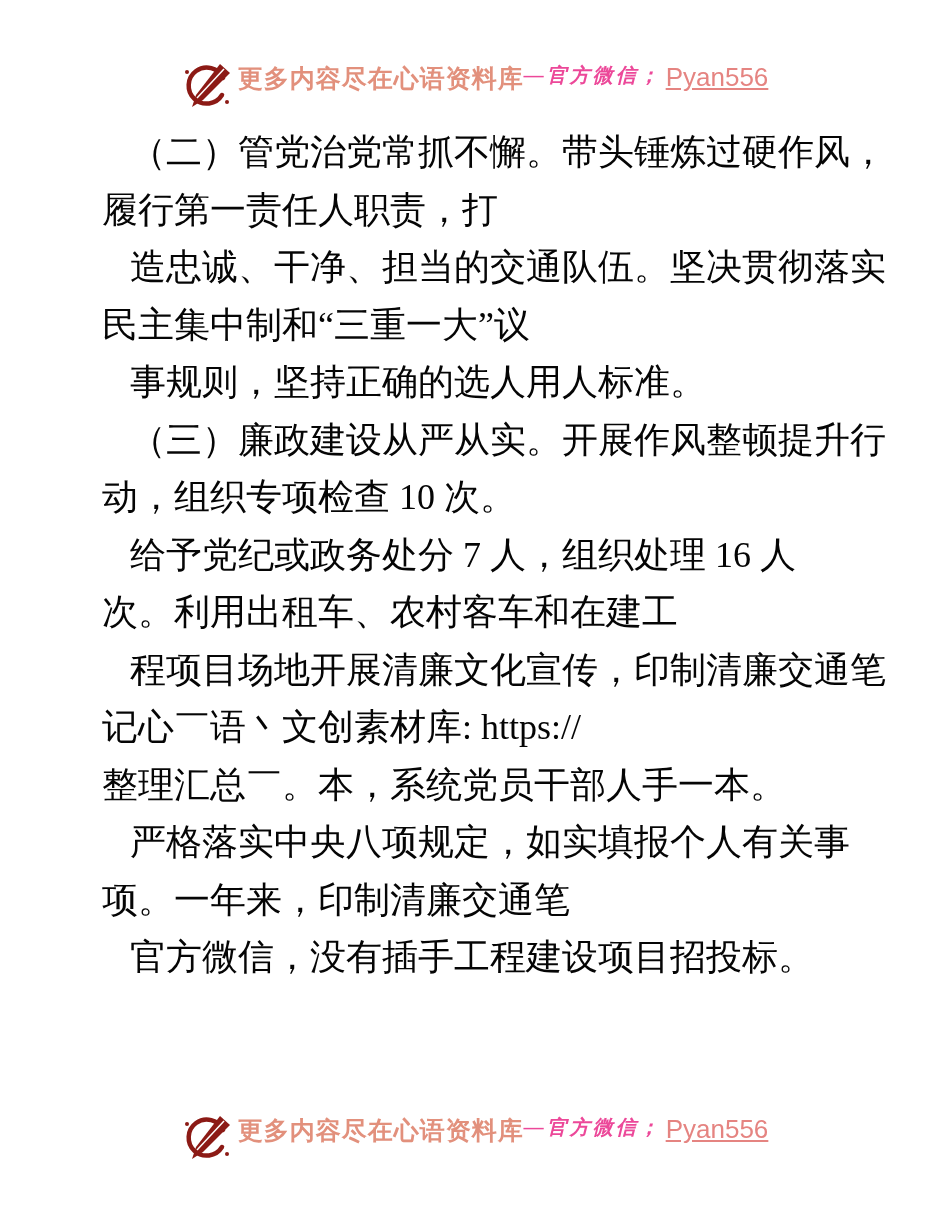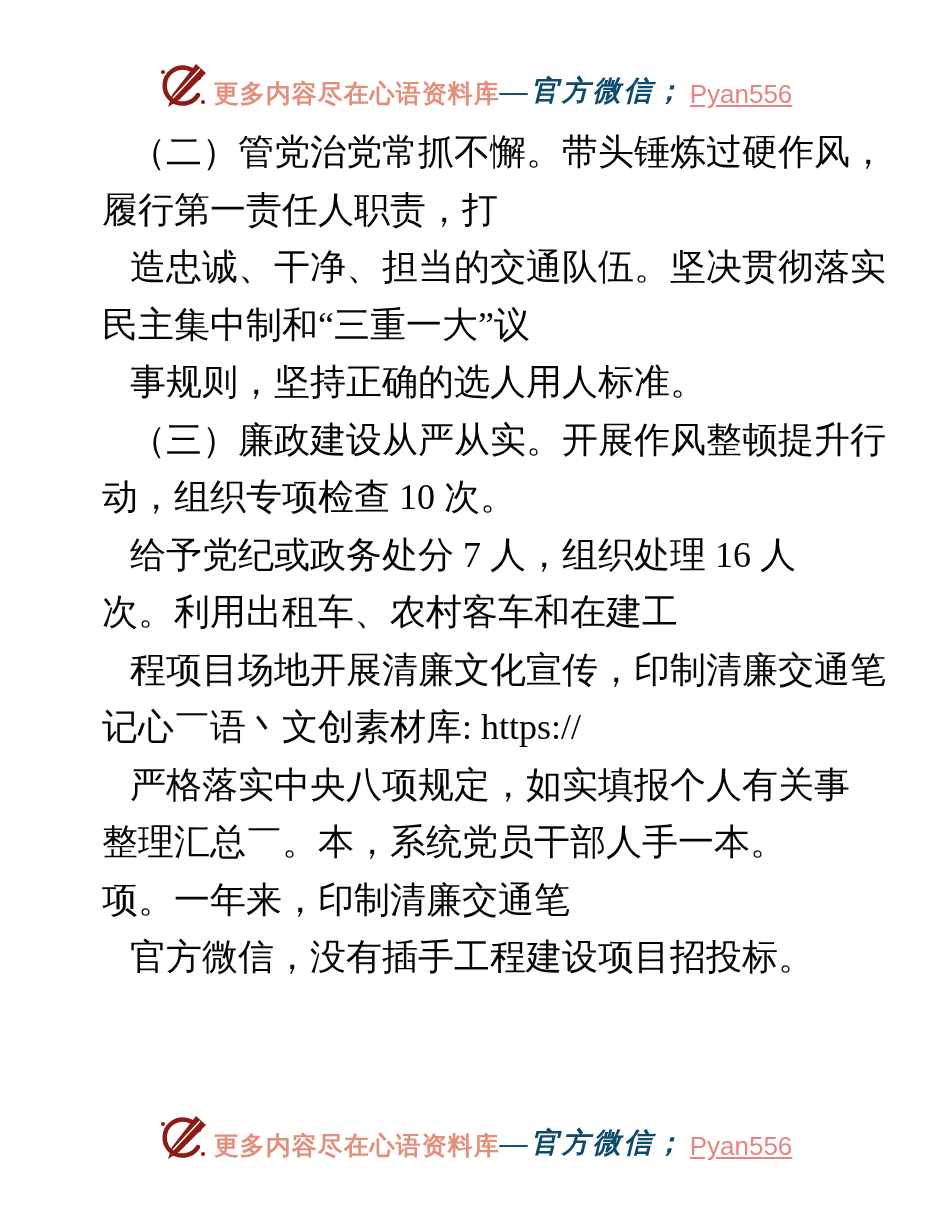--- a/index.html
+++ b/index.html
@@ -10,35 +10,35 @@
     font-family: "Liberation Serif", serif;
     overflow: hidden;
   }
 
   
   .watermark {
     position: absolute;
     left: 0; width: 100%;
     display: flex;
     justify-content: center;
-    align-items: flex-end;
+    align-items: flex-start;
     white-space: nowrap;
   }
   .watermark.top    { top: 62px; }
   .watermark.bottom { top: 1114px; }
   .wm-logo { width: 50px; height: 48px; margin-right: 6px; flex: 0 0 auto; }
   .wm-brand {
     color: #e2907c;
     font-size: 25px;
     letter-spacing: 1px;
     font-weight: bold;
   }
   .wm-label {
-    color: #0c4a6e;
-    font-size: 28px;
+    color: #ec4899;
+    font-size: 20px;
     letter-spacing: 3px;
     font-weight: bold;
     font-style: italic;
   }
   .wm-id {
     color: #e58481;
     font-family: "Liberation Sans", sans-serif;
     font-size: 26px;
     margin-left: 4px;
     text-decoration: underline;
@@ -77,22 +77,22 @@
   <div class="line">履行第一责任人职责，打</div>
   <div class="line indent">造忠诚、干净、担当的交通队伍。坚决贯彻落实</div>
   <div class="line">民主集中制和“三重一大”议</div>
   <div class="line indent">事规则，坚持正确的选人用人标准。</div>
   <div class="line indent">（三）廉政建设从严从实。开展作风整顿提升行</div>
   <div class="line">动，组织专项检查 10 次。</div>
   <div class="line indent">给予党纪或政务处分 7 人，组织处理 16 人</div>
   <div class="line">次。利用出租车、农村客车和在建工</div>
   <div class="line indent">程项目场地开展清廉文化宣传，印制清廉交通笔</div>
   <div class="line">记心￣语丶文创素材库: https://</div>
+  <div class="line">整理汇总￣。本，系统党员干部人手一本。</div>
   <div class="line indent">严格落实中央八项规定，如实填报个人有关事</div>
-  <div class="line">整理汇总￣。本，系统党员干部人手一本。</div>
   <div class="line">项。一年来，印制清廉交通笔</div>
   <div class="line indent">官方微信，没有插手工程建设项目招投标。</div>
 </div>
 
 <div class="watermark bottom">
   <svg class="wm-logo" viewBox="0 0 50 48">
     <path d="M41 16 A18 18 0 1 0 40 33" fill="none" stroke="#8c1a15" stroke-width="4.5" stroke-linecap="round"></path>
     <path d="M38 2 L48 11 L21 38 L10 45 L14 33 Z" fill="#8c1a15"></path>
     <path d="M42 7 L15 36" stroke="#ffffff" stroke-width="1.5" fill="none"></path>
     <circle cx="5" cy="10" r="2" fill="#8c1a15"></circle>

